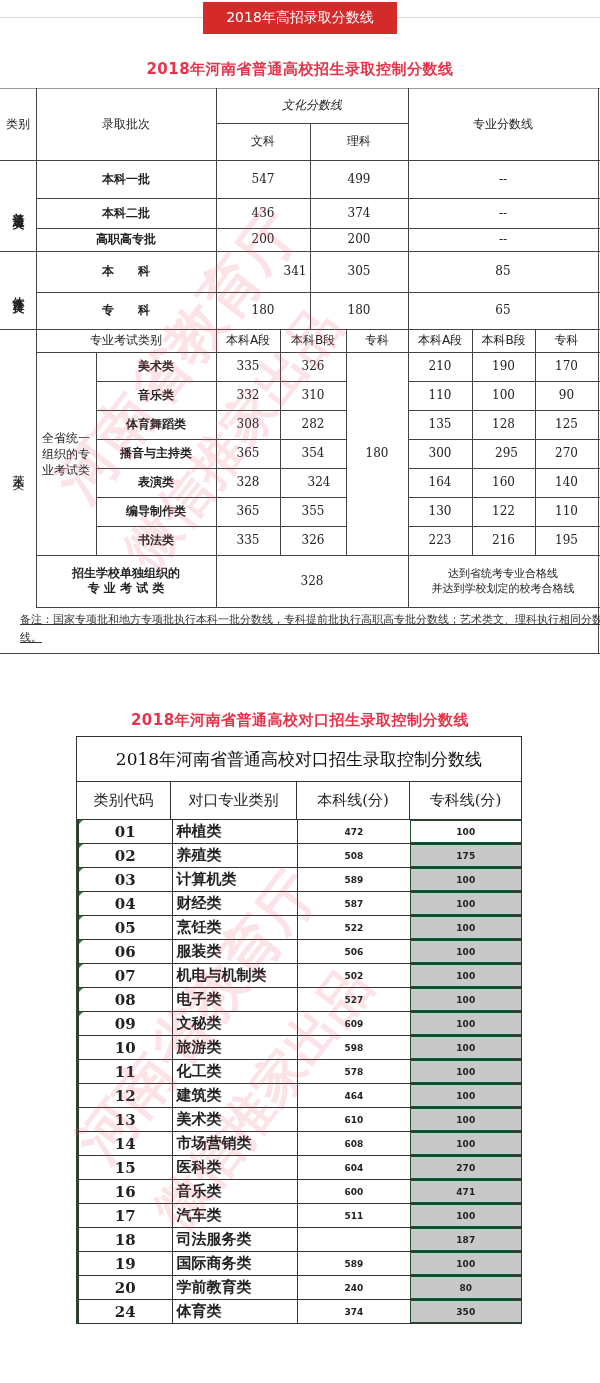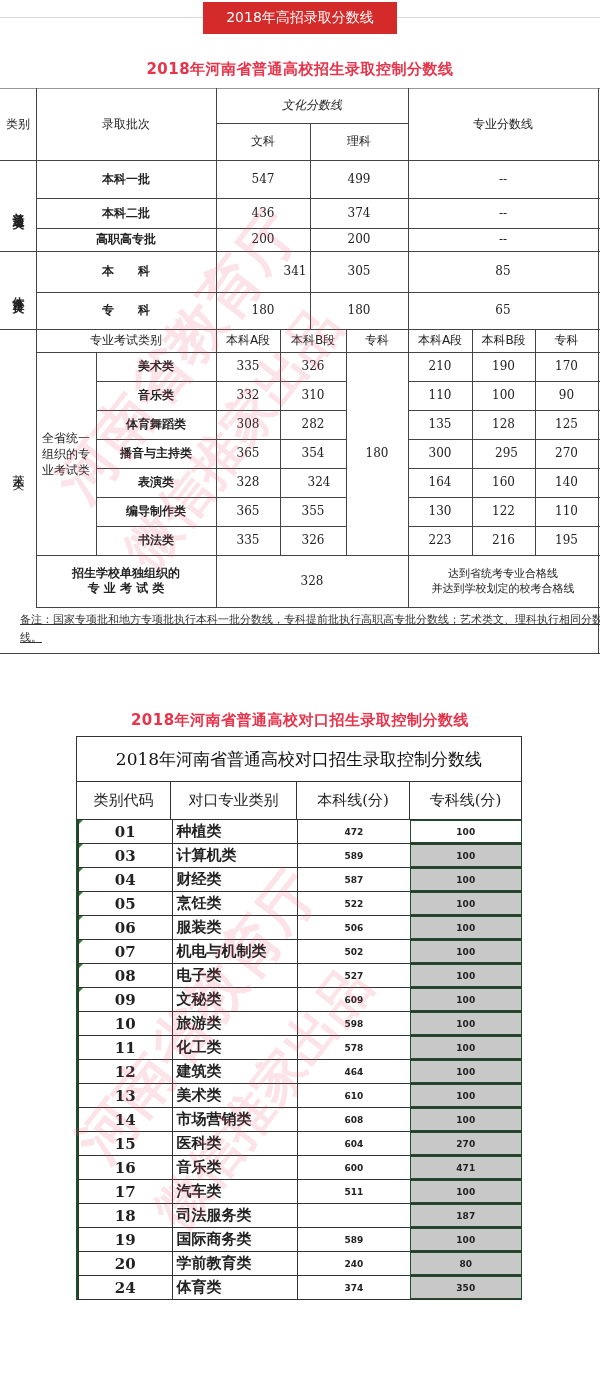--- a/index.html
+++ b/index.html
@@ -241,20 +241,26 @@
     <div class="c-zhuan">专科线(分)</div>
   </div>
   <div class="t2-body" id="t2-body">
       <div class="t2-row t2-data">
         <div class="c-code tri">01</div>
         <div class="c-name">种植类</div>
         <div class="c-ben">472</div>
         <div class="c-zhuan plain">100</div>
       </div>
       <div class="t2-row t2-data">
+        <div class="c-code tri">02</div>
+        <div class="c-name">养殖类</div>
+        <div class="c-ben">508</div>
+        <div class="c-zhuan shaded">175</div>
+      </div>
+      <div class="t2-row t2-data">
         <div class="c-code tri">03</div>
         <div class="c-name">计算机类</div>
         <div class="c-ben">589</div>
         <div class="c-zhuan shaded">100</div>
       </div>
       <div class="t2-row t2-data">
         <div class="c-code tri">04</div>
         <div class="c-name">财经类</div>
         <div class="c-ben">587</div>
         <div class="c-zhuan shaded">100</div>

